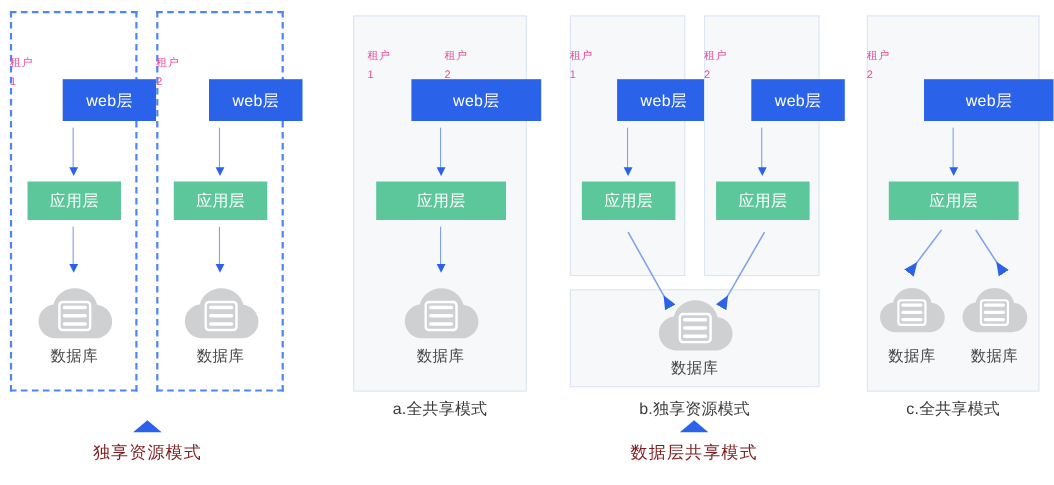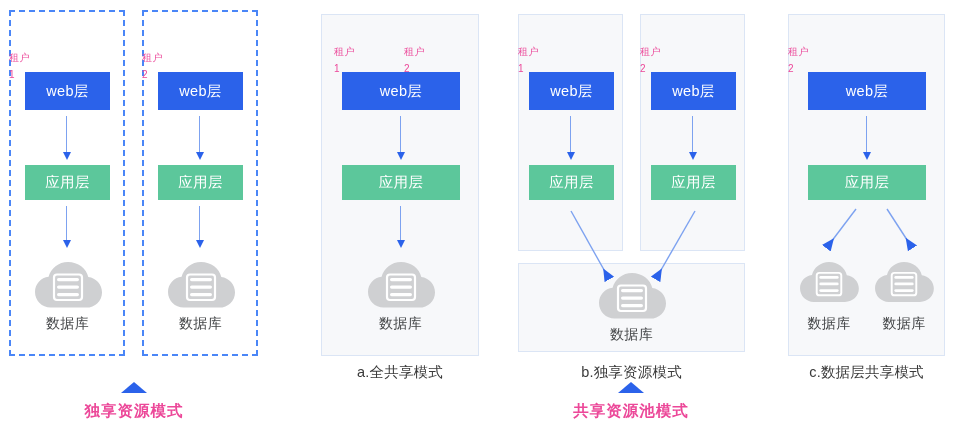--- a/index.html
+++ b/index.html
@@ -49,21 +49,21 @@
   .layer-box {
     position: absolute;
     box-sizing: border-box;
     display: flex;
     align-items: center;
     justify-content: center;
     color: #ffffff;
     font-size: 14.5px;
     letter-spacing: .3px;
   }
-  .layer-web { background: #2b62ea; }
+  .layer-web { background: #2b62ea; margin-left: 32px; }
   .layer-app { background: #5cc79b; }
 
   
   .v-arrow {
     position: absolute;
     width: 12px;
   }
   .v-arrow .shaft {
     position: absolute;
     left: 5px;
@@ -113,22 +113,22 @@
     text-align: center;
     font-size: 14.5px;
     color: #3a3a3a;
     line-height: 19px;
     letter-spacing: .2px;
   }
   .group-caption {
     position: absolute;
     text-align: center;
     font-size: 15.5px;
-    font-weight: bold;
-    color: #ec4899;
+    font-weight: normal;
+    color: #7f1d1d;
     letter-spacing: 1px;
   }
   .up-tri {
     position: absolute;
     width: 0; height: 0;
     border-left: 13px solid transparent;
     border-right: 13px solid transparent;
     border-bottom: 11px solid #2b62ea;
   }
 </style>
@@ -383,18 +383,18 @@
         <path fill="#cfd0d2" d="M41 4c-9.4 0-17.3 6.3-19.4 14.8C13.9 19.6 8 26.1 8 34c0 8.6 7 15.6 15.6 15.6h35.6C68.2 49.6 75 42.8 75 34.4c0-7.9-6-14.4-13.7-15.3C59.4 10.5 51.1 4 41 4z"></path>
         <rect x="30" y="20" width="22" height="3.2" rx="1.6" fill="#ffffff"></rect>
         <rect x="30" y="27.5" width="22" height="3.2" rx="1.6" fill="#ffffff"></rect>
         <rect x="30" y="35" width="22" height="3.2" rx="1.6" fill="#ffffff"></rect>
         <rect x="27" y="16.5" width="28" height="25.5" rx="3" fill="none" stroke="#ffffff" stroke-width="2.2"></rect>
       </svg>
     </div>
     <div class="db-label">数据库</div>
   </div>
 
-  <div class="caption" style="left:788px; top:363px; width:157px;">c.数据层共享模式</div>
+  <div class="caption" style="left:788px; top:363px; width:157px;">c.全共享模式</div>
 
   <div class="up-tri" style="left:618px; top:382px;"></div>
-  <div class="group-caption" style="left:531px; top:401px; width:200px;">共享资源池模式</div>
+  <div class="group-caption" style="left:531px; top:401px; width:200px;">数据层共享模式</div>
 
 </div>
 
 </body></html>

